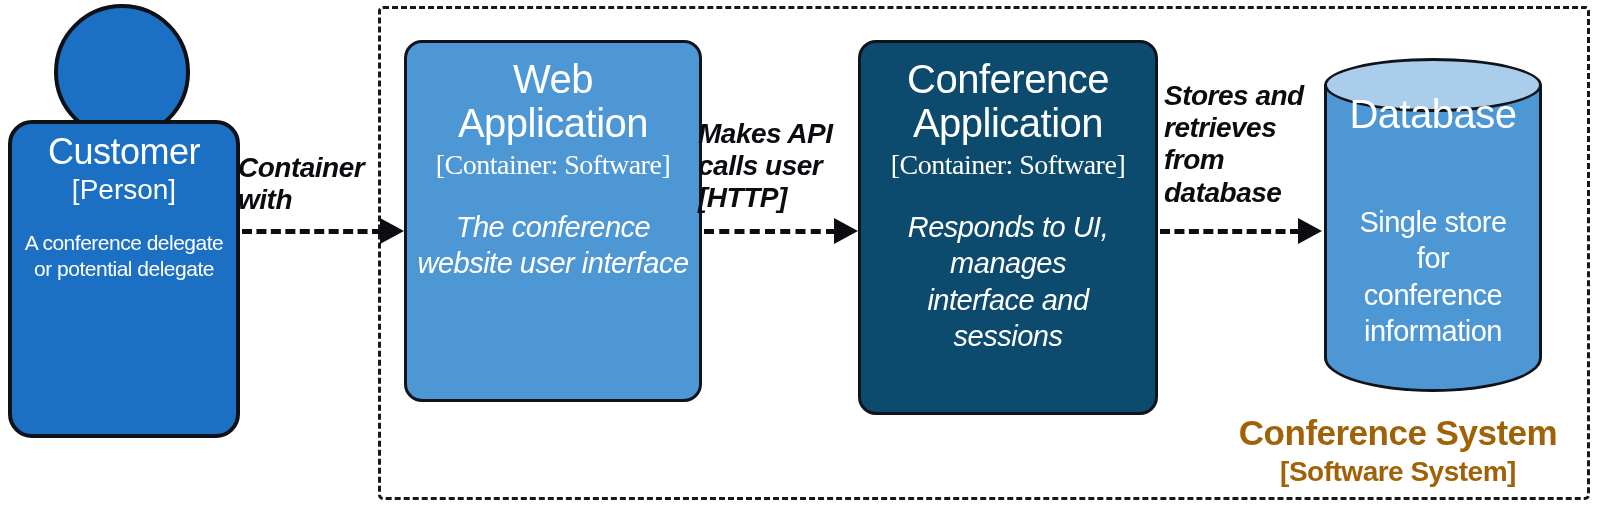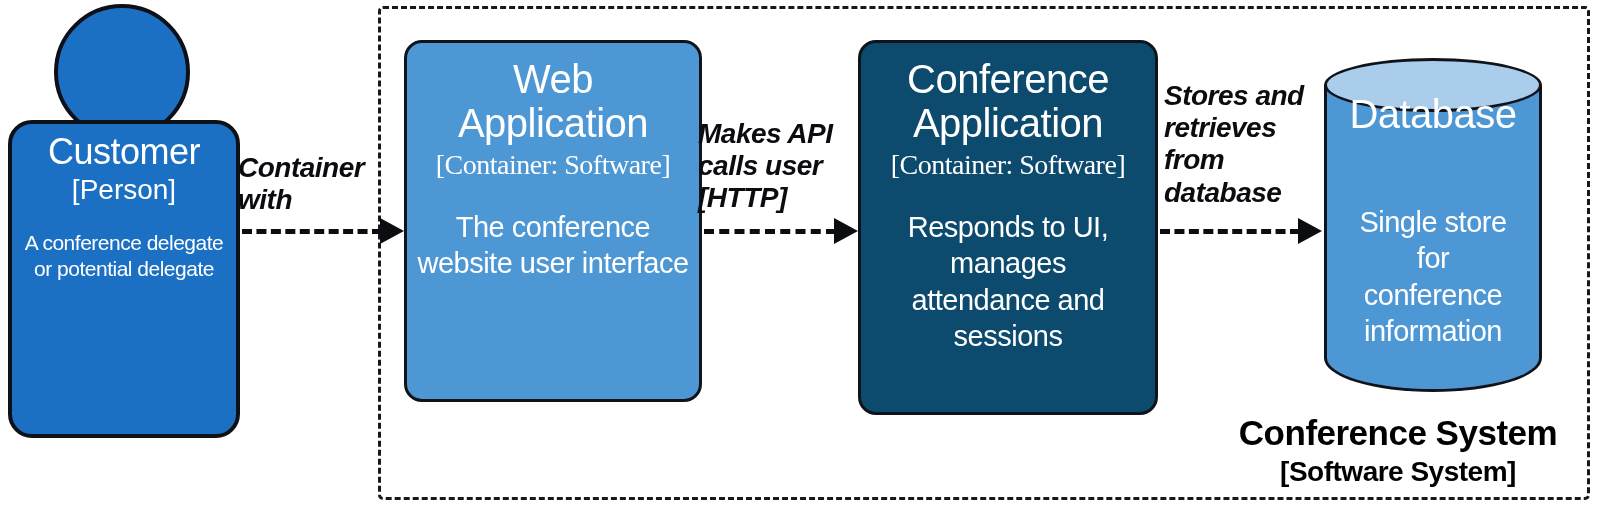--- a/index.html
+++ b/index.html
@@ -49,41 +49,41 @@
     width: 1212px; height: 494px;
     border: 3px dashed #16181b;
     border-radius: 5px;
     box-sizing: border-box;
   }
   .boundary-label {
     position: absolute;
     left: 1198px; top: 414px;
     width: 400px;
     text-align: center;
-    color: #000000;
+    color: #a16207;
     line-height: 1.1;
   }
   .boundary-title    { font-size: 35px; font-weight: bold; letter-spacing: -0.5px; }
   .boundary-subtitle { font-size: 28px; font-weight: bold; letter-spacing: -0.5px; margin-top: 4px; }
 
   
   .container-node {
     position: absolute;
     border: 3px solid #10141a;
     border-radius: 18px;
     box-sizing: border-box;
     color: #ffffff;
     text-align: center;
     padding: 14px 10px 0 10px;
   }
   .node-web  { left: 404px; top: 40px; width: 298px; height: 362px; }
   .node-conf { left: 858px; top: 40px; width: 300px; height: 375px; }
   .node-title    { font-size: 40px; line-height: 1.1; letter-spacing: -0.5px; }
   .node-subtitle { font-size: 28px; margin-top: 4px; letter-spacing: -0.5px; font-family: Liberation Serif, serif; }
-  .node-desc     { font-size: 29px; margin-top: 28px; line-height: 1.25; letter-spacing: -0.5px; }
+  .node-desc     { font-size: 29px; margin-top: 28px; line-height: 1.25; letter-spacing: -0.5px; font-style: italic; }
   .node-desc.narrow { max-width: 215px; margin-left: auto; margin-right: auto; }
 
   
   .database {
     position: absolute;
     left: 1324px; top: 58px;
     width: 218px; height: 334px;
   }
   .cyl-body {
     position: absolute;
@@ -170,21 +170,21 @@
 
   <div class="container-node node-web" style="background-color: rgb(78, 151, 213);">
     <div class="node-title">Web Application</div>
     <div class="node-subtitle">[Container: Software]</div>
     <div class="node-desc">The conference website user interface</div>
   </div>
 
   <div class="container-node node-conf" style="background-color: #0c4a6e;">
     <div class="node-title">Conference Application</div>
     <div class="node-subtitle">[Container: Software]</div>
-    <div class="node-desc narrow">Responds to UI, manages attendance and sessions</div>
+    <div class="node-desc narrow">Responds to UI, manages interface and sessions</div>
   </div>
 
   <div class="database">
     <div class="cyl-body" style="background-color: rgb(78, 151, 213);"></div>
     <div class="cyl-top" style="background-color: rgb(169, 205, 234);"></div>
     <div class="db-text">
       <div class="db-title">Database</div>
       <div class="db-desc">Single store for conference information</div>
     </div>
   </div>

